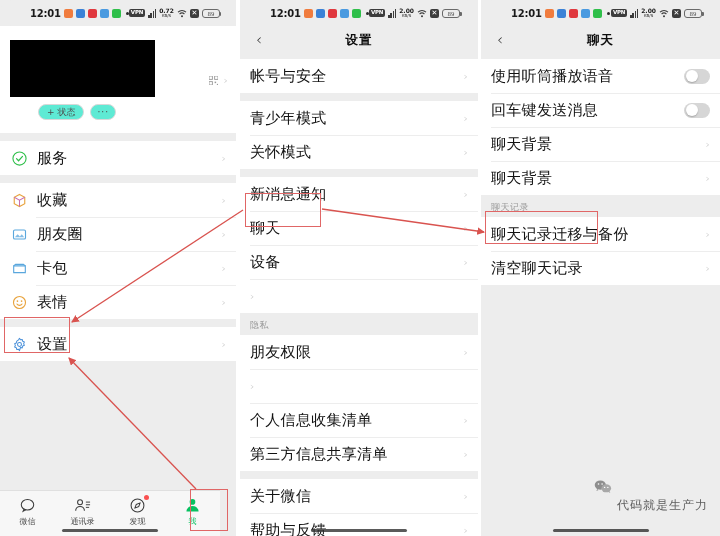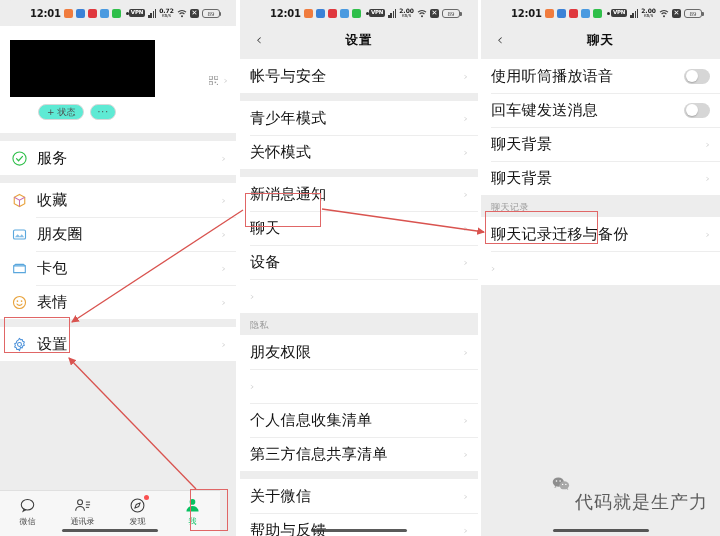--- a/index.html
+++ b/index.html
@@ -99,21 +99,21 @@
               width:96px; height:3px; border-radius:2px; background:#2b2b2b; opacity:.78; }
 
   
   .hlbox { position:absolute; border:1.6px solid #e06666; background:transparent;
            pointer-events:none; z-index:40; }
   .svg-ann { position:absolute; inset:0; width:720px; height:536px; z-index:45; pointer-events:none; }
 
   
   .watermark { position:absolute; right:12px; bottom:22px; display:flex; align-items:center;
                gap:5px; z-index:50; }
-  .wm-text { font-size:18px; color:#5d5d5d; letter-spacing:1px;margin-top:38px; }
+  .wm-text { font-size:12px; color:#5d5d5d; letter-spacing:1px;margin-top:38px; }
 </style>
 </head>
 <body>
 
 <div class="stage">
 
   <div class="panel" id="panel-1">
 
     <div class="statusbar">
       <div class="sb-left">
@@ -454,20 +454,21 @@
       </div>
     </div>
 
     <div class="section-hdr">聊天记录</div>
     <div class="group">
       <div class="row">
         <span class="row-label">聊天记录迁移与备份</span>
         <span class="row-chev">›</span>
       </div>
       <div class="row">
+        <span class="row-label">清空聊天记录</span>
         <span class="row-chev">›</span>
       </div>
     </div>
     <div class="home-ind"></div>
   </div>
 
   <div class="hlbox" style="left:4px;  top:317px; width:66px;  height:36px;"></div>
   <div class="hlbox" style="left:190px;top:489px; width:38px;  height:42px;"></div>
   <div class="hlbox" style="left:245px;top:193px; width:76px;  height:34px;"></div>
   <div class="hlbox" style="left:485px;top:211px; width:113px; height:33px;"></div>

